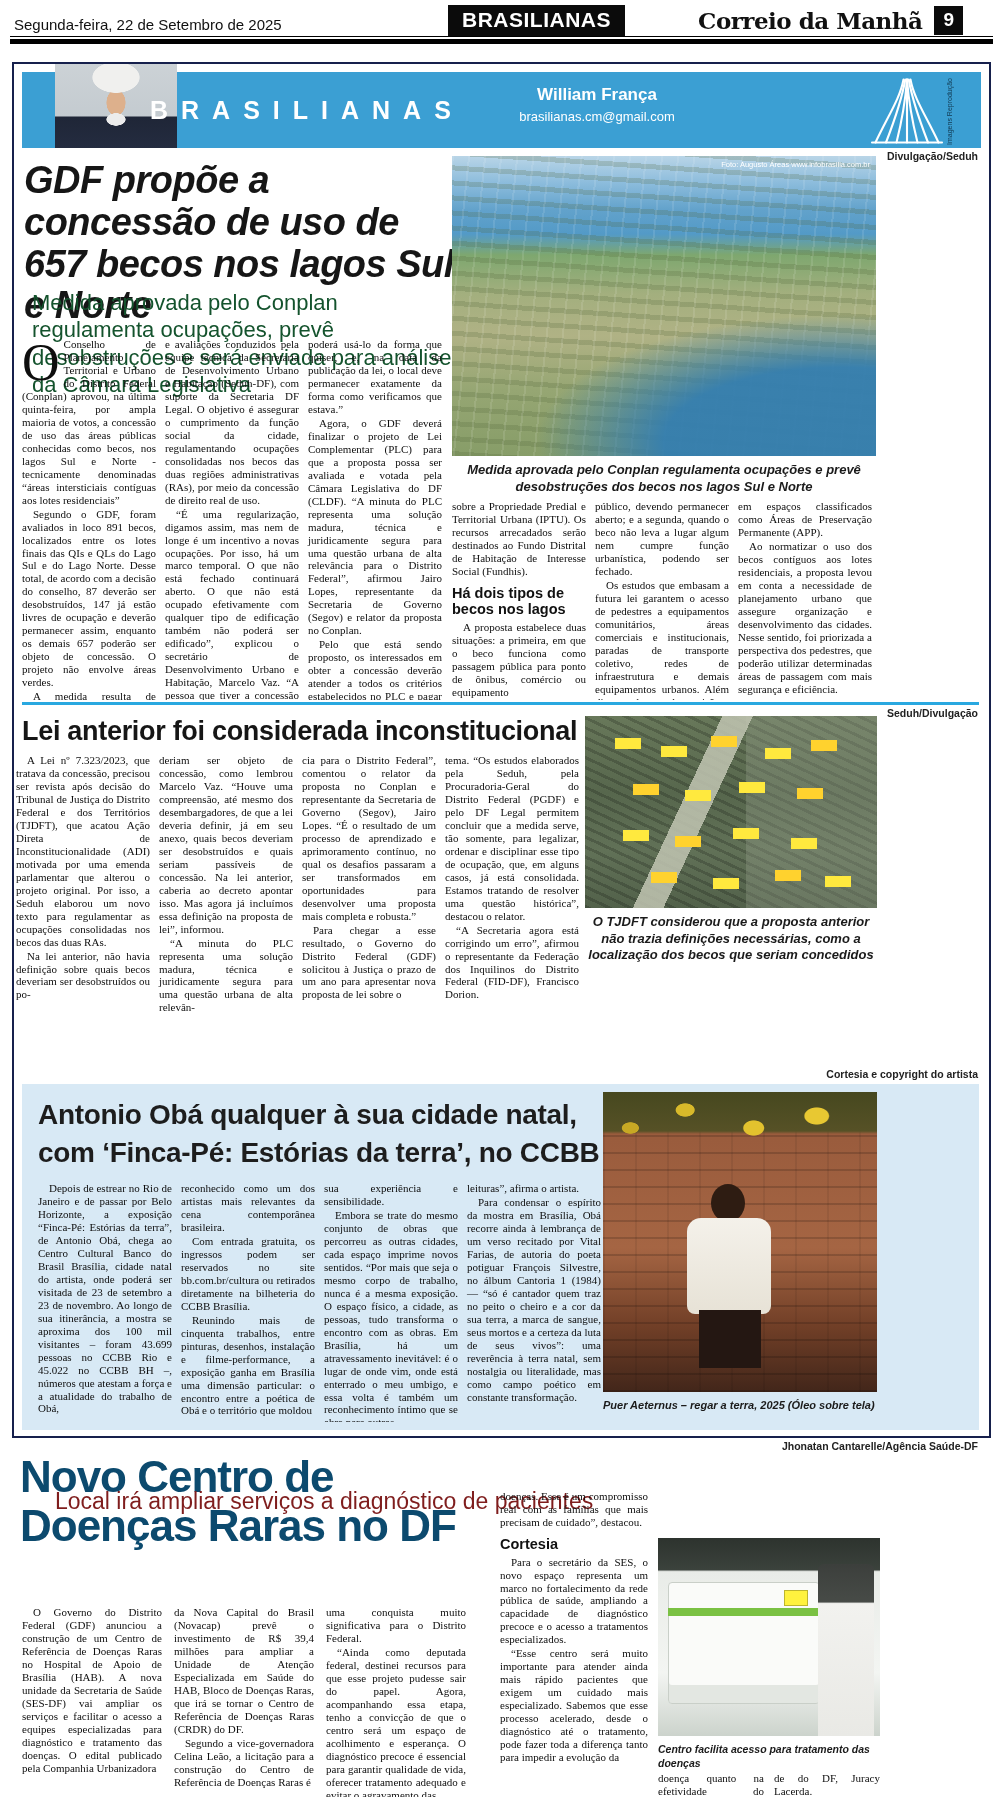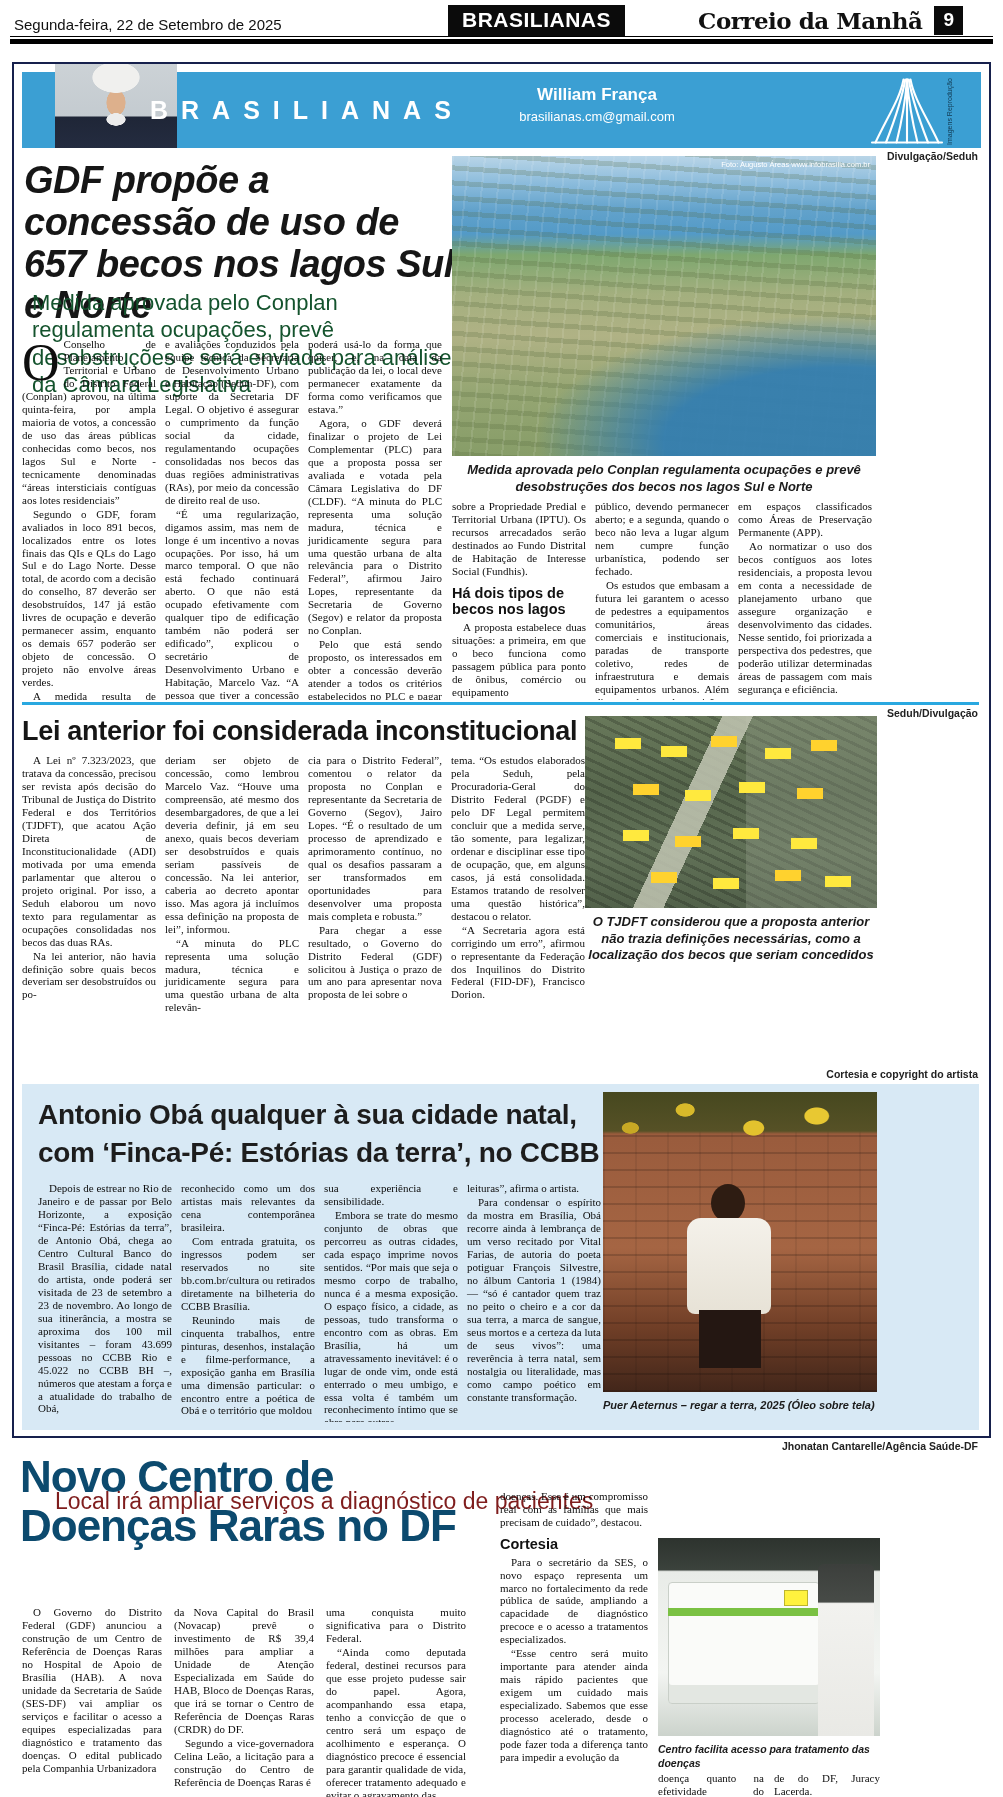--- a/index.html
+++ b/index.html
@@ -59,21 +59,21 @@
        linear-gradient(180deg,#b9d5e7 0%,#8cbcdc 9%,#62a2cb 18%,#539ac7 26%,#7ea76f 33%,
                        #a3af7e 46%,#b0b285 60%,#96a673 78%,#879d68 100%);}
   .a1-photo-credit{position:absolute;right:6px;top:4px;font:400 7.5px "Liberation Sans",sans-serif;color:#fff;}
   .a1-caption{left:452px;top:462px;width:424px;}
   .a1-colsR{left:452px;top:500px;height:200px;}
 
   
   .a2-rule{top:702px;}
   .a2-credit{top:707px;}
   .a2-headline{left:22px;top:716px;font:700 27px "Liberation Sans",sans-serif;color:#161616;letter-spacing:-.3px;}
-  .a2-cols{left:22px;top:754px;height:330px;}
+  .a2-cols{left:16px;top:754px;height:330px;}
   .a2-photo{left:585px;top:716px;width:292px;height:192px;overflow:hidden;
      background:
        linear-gradient(115deg, rgba(0,0,0,0) 0 36%, rgba(193,197,178,.85) 36% 44%, rgba(0,0,0,0) 44%),
        linear-gradient(90deg, rgba(0,0,0,0) 0 55%, rgba(150,160,140,.35) 55% 100%),
        repeating-linear-gradient(25deg, rgba(0,0,0,.18) 0 3px, rgba(0,0,0,0) 3px 9px),
        linear-gradient(180deg,#68785a 0%,#57674d 40%,#617157 70%,#52614a 100%);}
   .sat-lot{position:absolute;left:30px;top:22px;width:26px;height:11px;background:#ffe93e;
      box-shadow: 46px 8px 0 #ffe93e, 96px -2px 0 #ffd22e, 150px 10px 0 #ffe93e, 196px 2px 0 #ffd22e,
                  18px 46px 0 #ffd22e, 70px 52px 0 #ffe93e, 124px 44px 0 #ffe93e, 182px 50px 0 #ffd22e,
                  8px 92px 0 #ffe93e, 60px 98px 0 #ffd22e, 118px 90px 0 #ffe93e, 176px 100px 0 #ffe93e,

